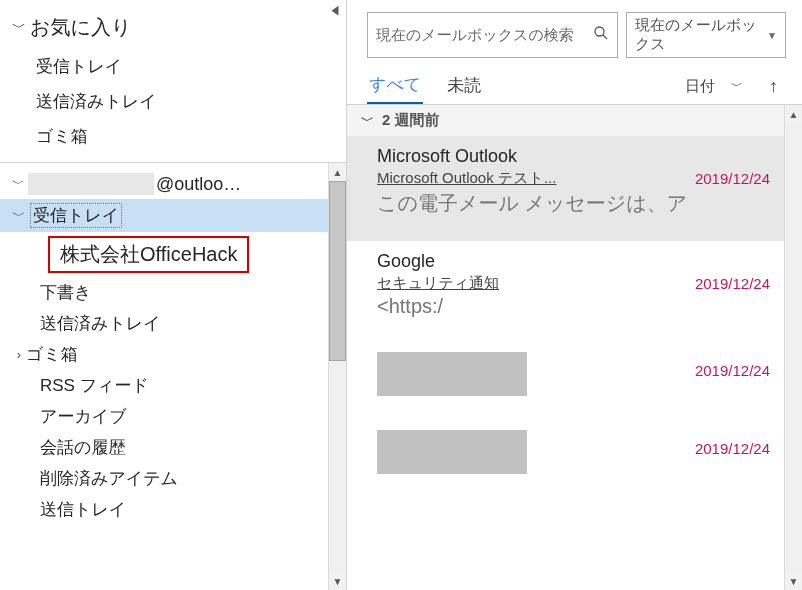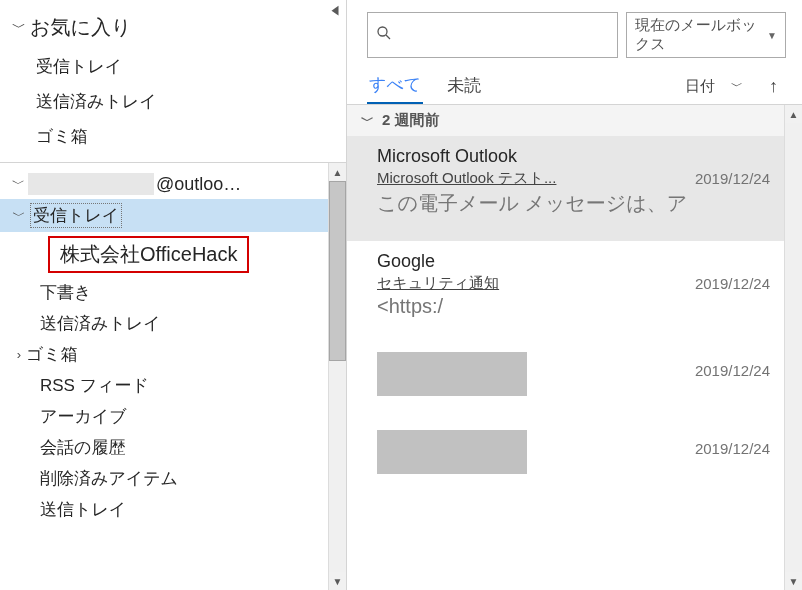--- a/index.html
+++ b/index.html
@@ -274,21 +274,21 @@
     display: flex;
     padding: 10px 32px 24px 30px;
     border-bottom: 0;
     cursor: pointer;
   }
   .msg.selected { background: #e7e7e7; }
   .msg .main { flex: 1; min-width: 0; }
   .msg .from { font-size: 18px; color: #262626; margin-bottom: 2px; }
   .msg .subj { font-size: 15px; color: #444; margin-bottom: 2px; white-space: nowrap; overflow: hidden; text-overflow: ellipsis; text-decoration: underline; }
   .msg .preview { font-size: 20px; color: #767676; }
-  .msg .date { font-size: 15px; color: #737373; align-self: flex-start; padding-top: 24px; white-space: nowrap; }
+  .msg .date { font-size: 15px; color: #be185d; align-self: flex-start; padding-top: 24px; white-space: nowrap; }
 
   .msg.redacted .from-block {
     width: 150px;
     height: 44px;
     background: #c1c1c1;
   }
   .msg.redacted .main { display: flex; align-items: center; }
   .msg.redacted .date { padding-top: 10px; }
 
 </style>
@@ -363,20 +363,21 @@
           <span class="chev"></span>
           <span class="indent-1">送信トレイ</span>
         </div>
     </div>
   </div>
 </div>
 
 <div id="right-pane">
   <div class="top-row">
     <div class="search-box">
+      <span class="ph">現在のメールボックスの検索</span>
       <span class="icon">
         <svg width="16" height="16" viewBox="0 0 16 16">
             <circle cx="6.5" cy="6.5" r="4.5" fill="none" stroke="#555" stroke-width="1.3"></circle>
             <line x1="10" y1="10" x2="14" y2="14" stroke="#555" stroke-width="1.3"></line>
           </svg>
       </span>
     </div>
     <div class="scope-dd">
       <span>現在のメールボックス</span>
       <span class="caret">▼</span>

